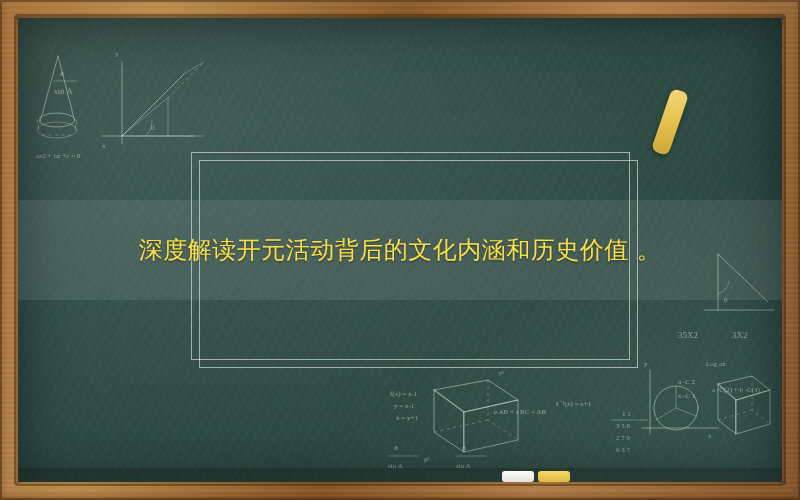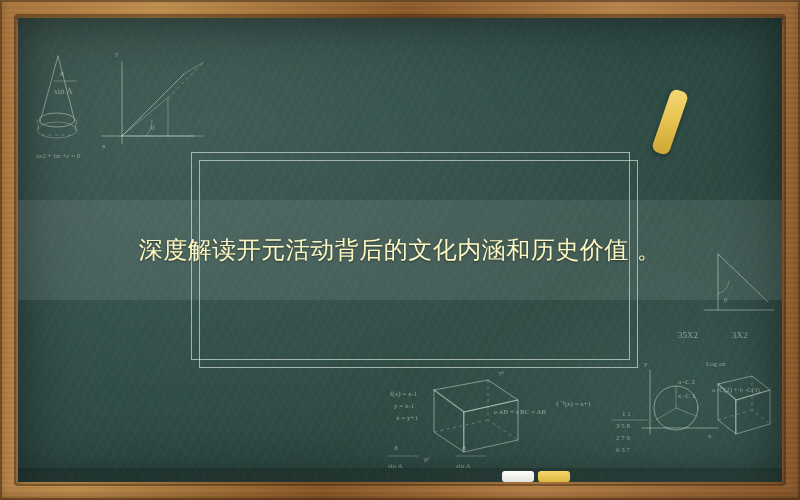--- a/index.html
+++ b/index.html
@@ -152,21 +152,21 @@
     left: 18px;
     right: 18px;
     top: 200px;
     height: 100px;
     display: flex;
     align-items: center;
     justify-content: center;
     font-family: "DejaVu Sans", "Liberation Sans", sans-serif;
     font-size: 24px;
     letter-spacing: 0.5px;
-    color: #fef9c3;
+    color: #fde047;
     text-shadow: 0 1px 2px rgba(0,0,0,0.45);
     white-space: nowrap;
   }
 
   
   .chalk-stick-big {
     position: absolute;
     left: 661px;
     top: 89px;
     width: 18px;

